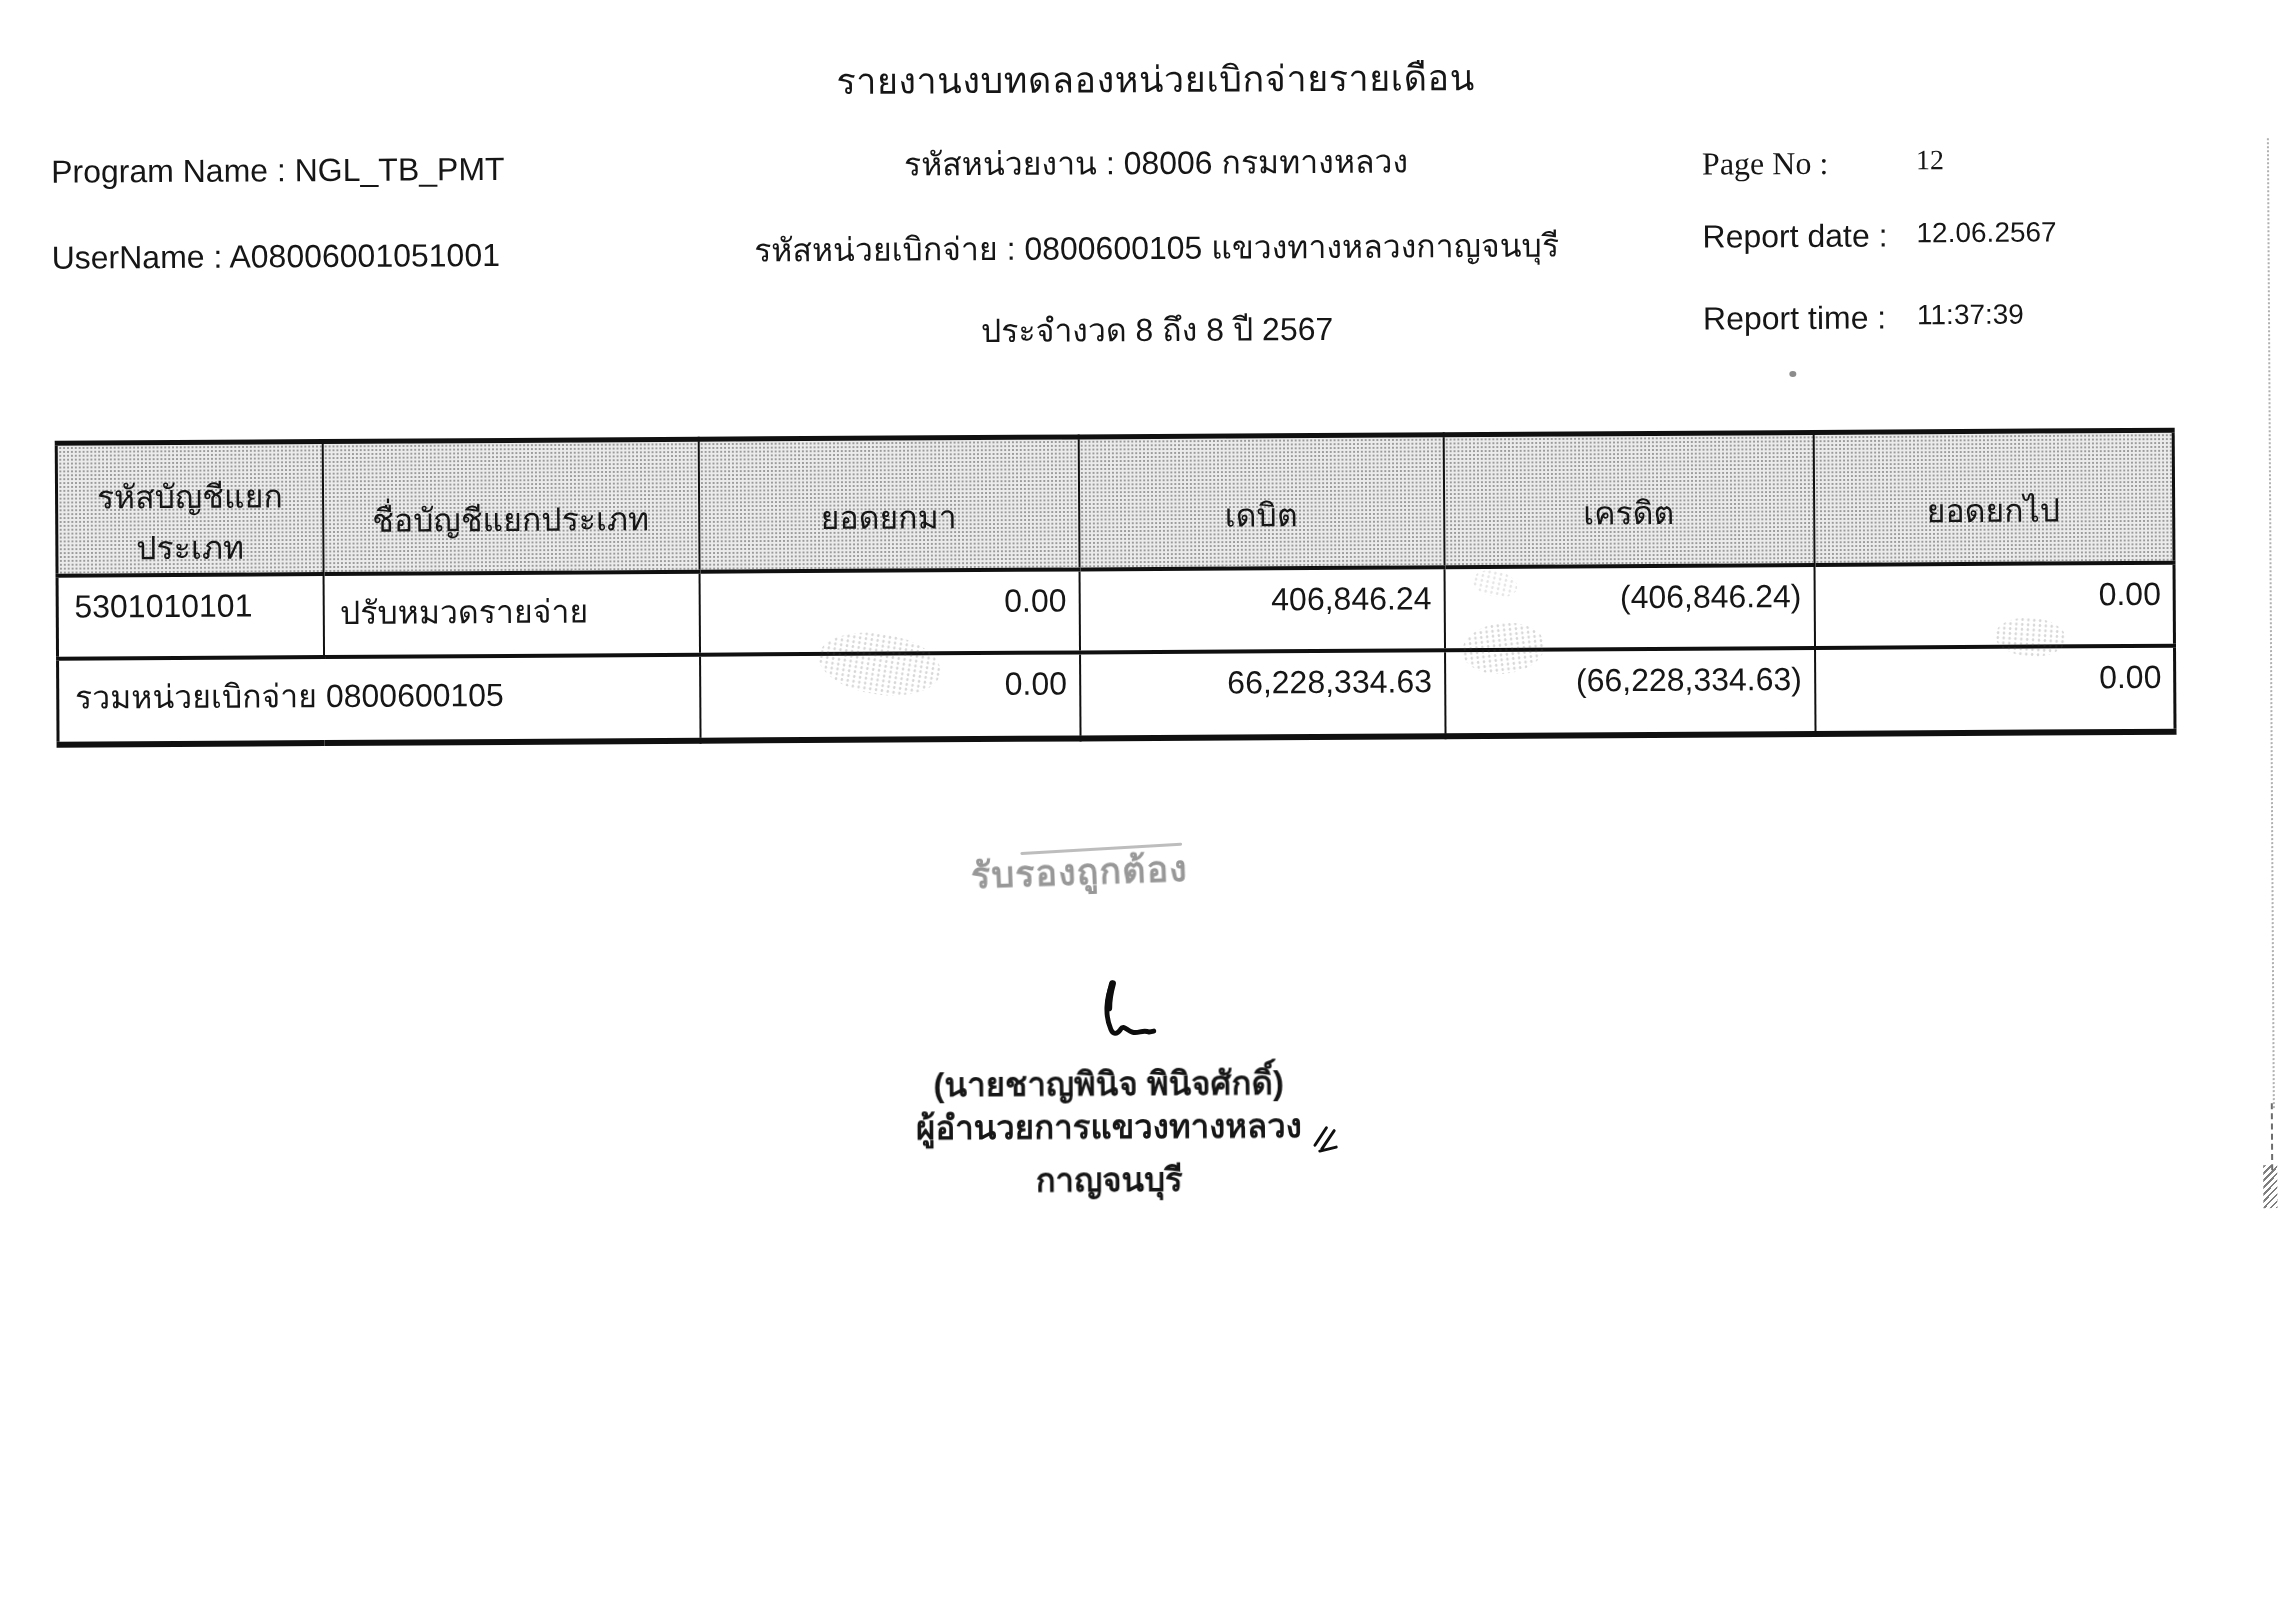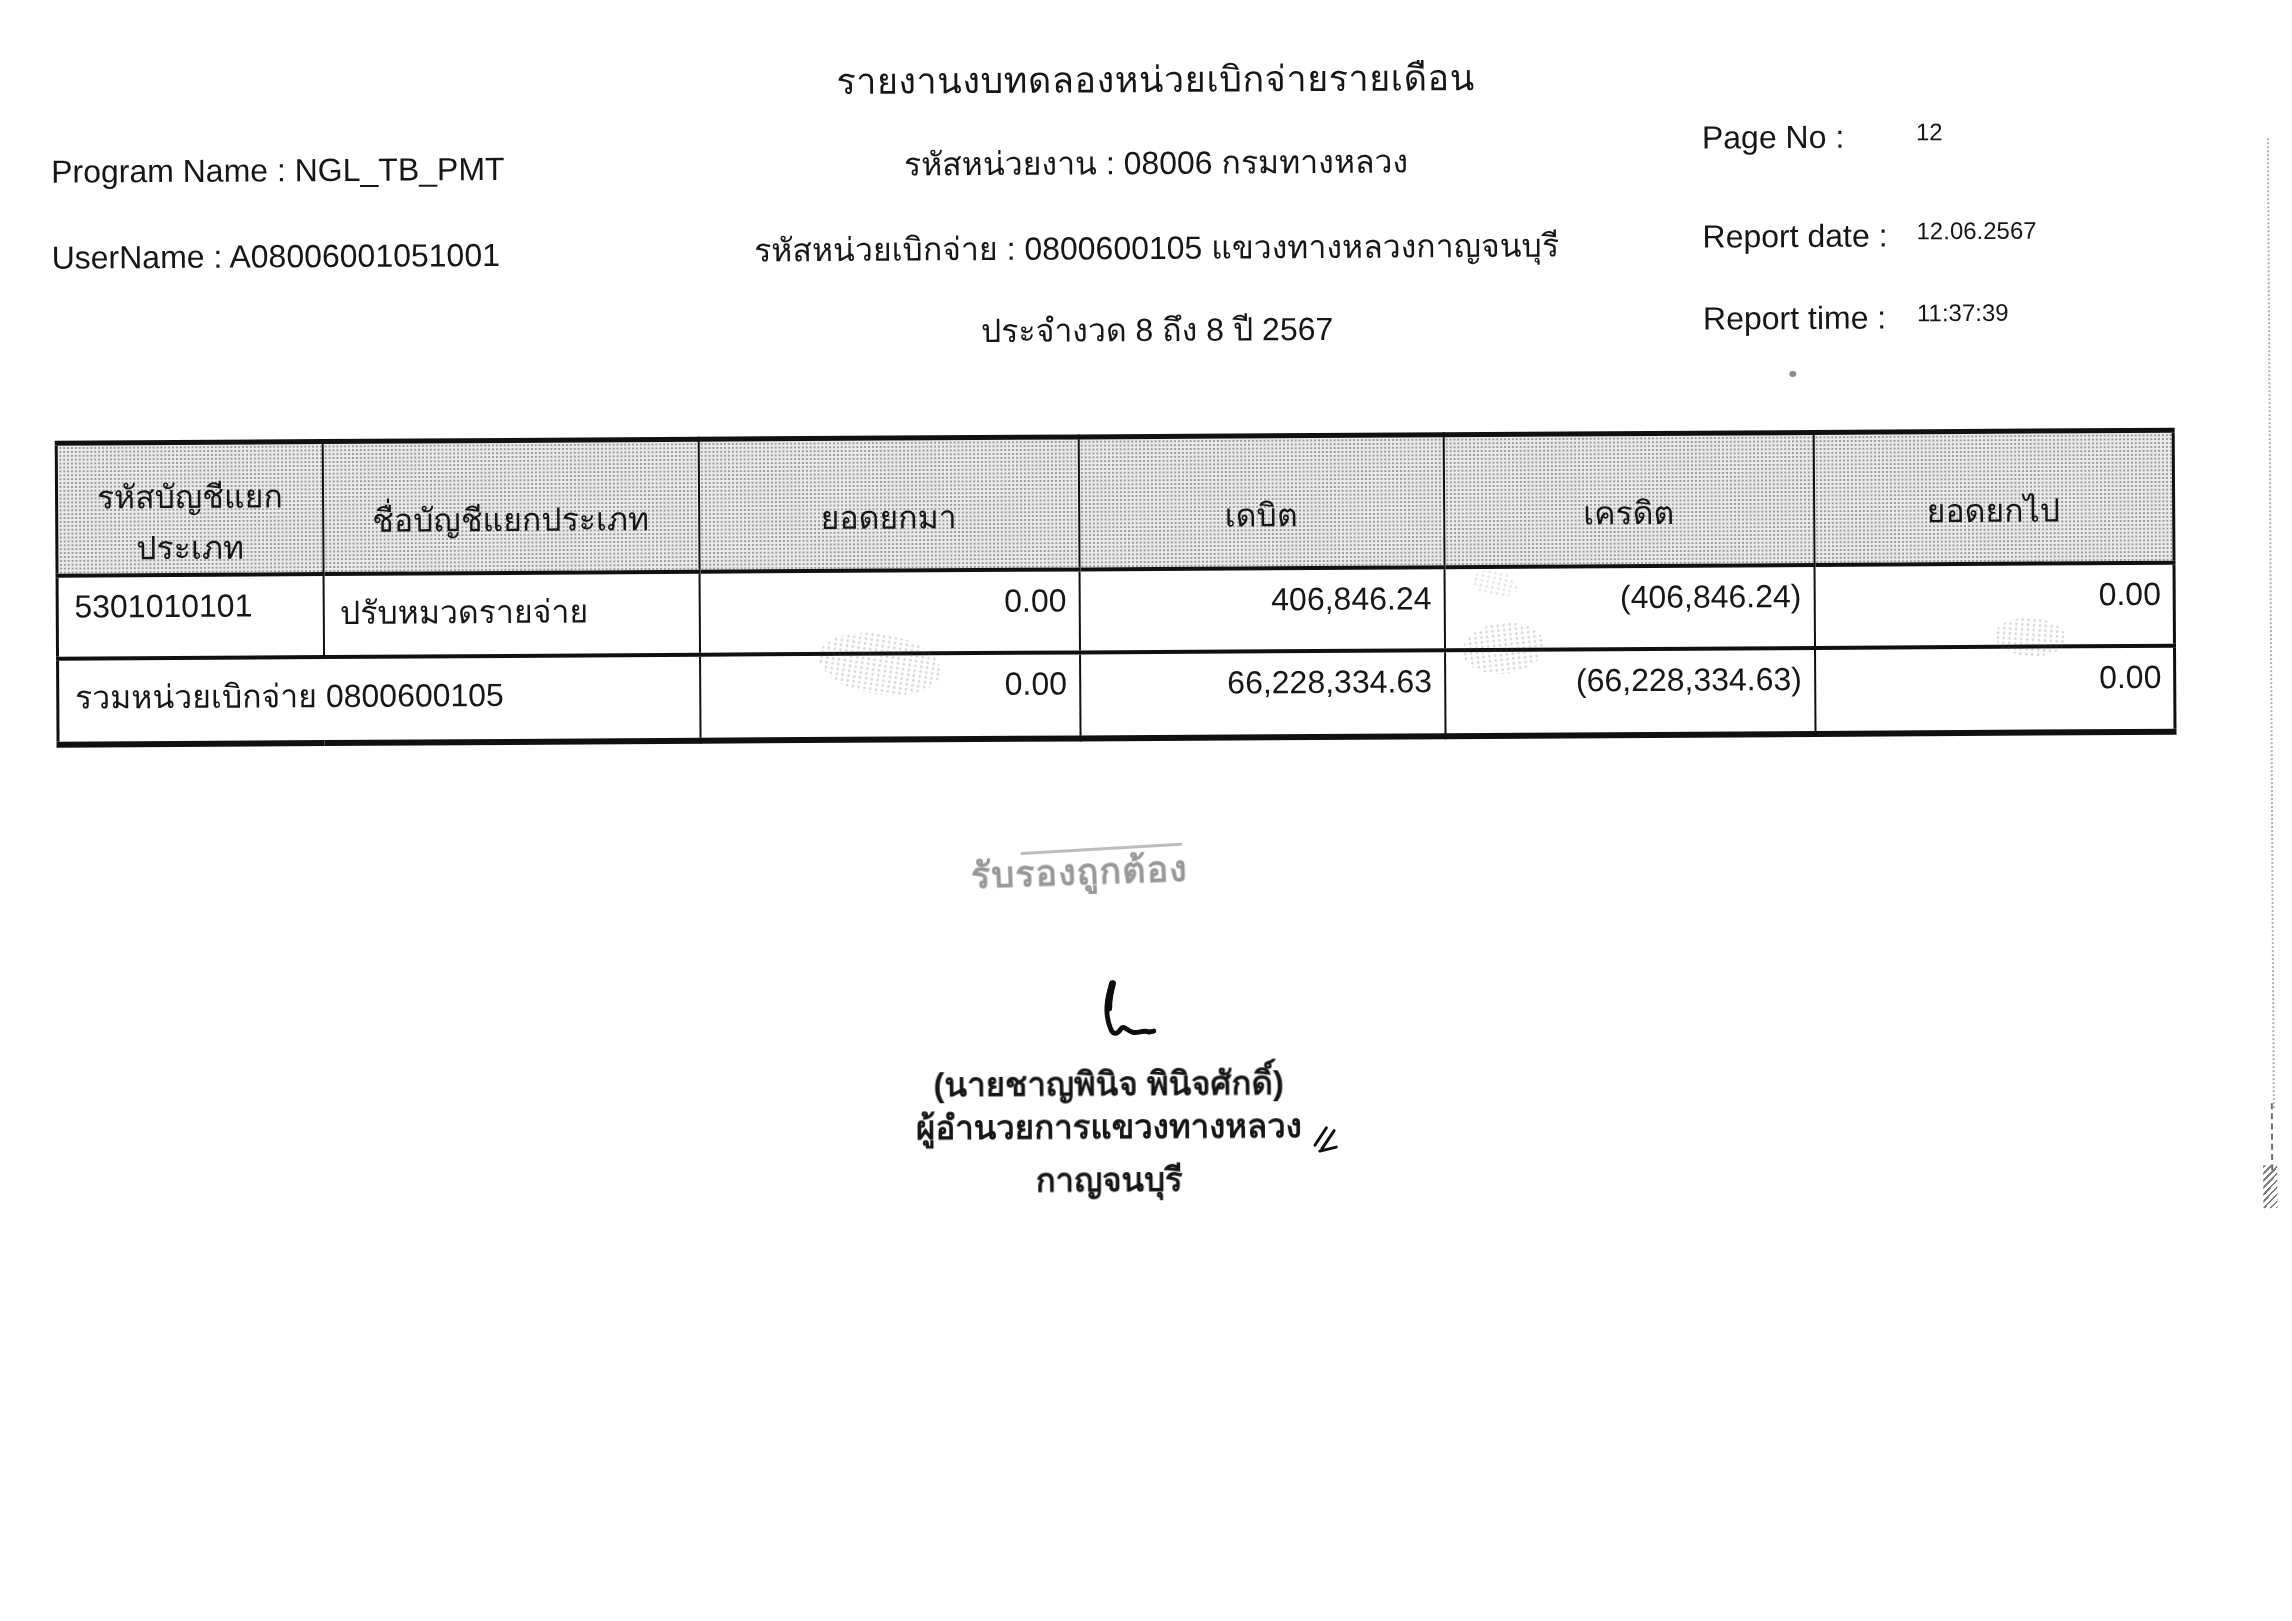--- a/index.html
+++ b/index.html
@@ -14,22 +14,22 @@
   
   .doc-title {
     position:absolute; top:51px; left:718px; width:882px;
     text-align:center; font-size:36px; letter-spacing:0.5px;
   }
   .hdr-left-1 { position:absolute; top:147px; left:54px;  font-size:32px; }
   .hdr-left-2 { position:absolute; top:233px; left:54px;  font-size:32px; }
   .hdr-center { position:absolute; left:669px; width:980px; text-align:center; font-size:32px; }
   .hc1 { top:137px; } .hc2 { top:222px; } .hc3 { top:304px; }
   .hdr-right-label { position:absolute; left:1705px; font-size:32px; }
-  .hdr-right-value { position:absolute; left:1919px; font-size:24px; }
-  .hr1 { top:123px; } .hr2 { top:222px; } .hr3 { top:304px; }
+  .hdr-right-value { position:absolute; left:1919px; font-size:28px; }
+  .hr1 { top:149px;font-family:Liberation Serif, serif; } .hr2 { top:222px; } .hr3 { top:304px; }
 
   
   .tb-wrap { position:absolute; top:434px; left:56px; }
   table { border-collapse:collapse; table-layout:fixed; width:2117px; }
   table { border:3.9px solid #101010; border-top-width:5.9px; border-bottom-width:6.9px; }
   th, td { border:2px solid #101010; overflow:hidden; }
   th {
     height:110px; font-size:32px; font-weight:400; text-align:center; vertical-align:middle;
     padding-top:25.5px;
     background-color:#ebebeb;

